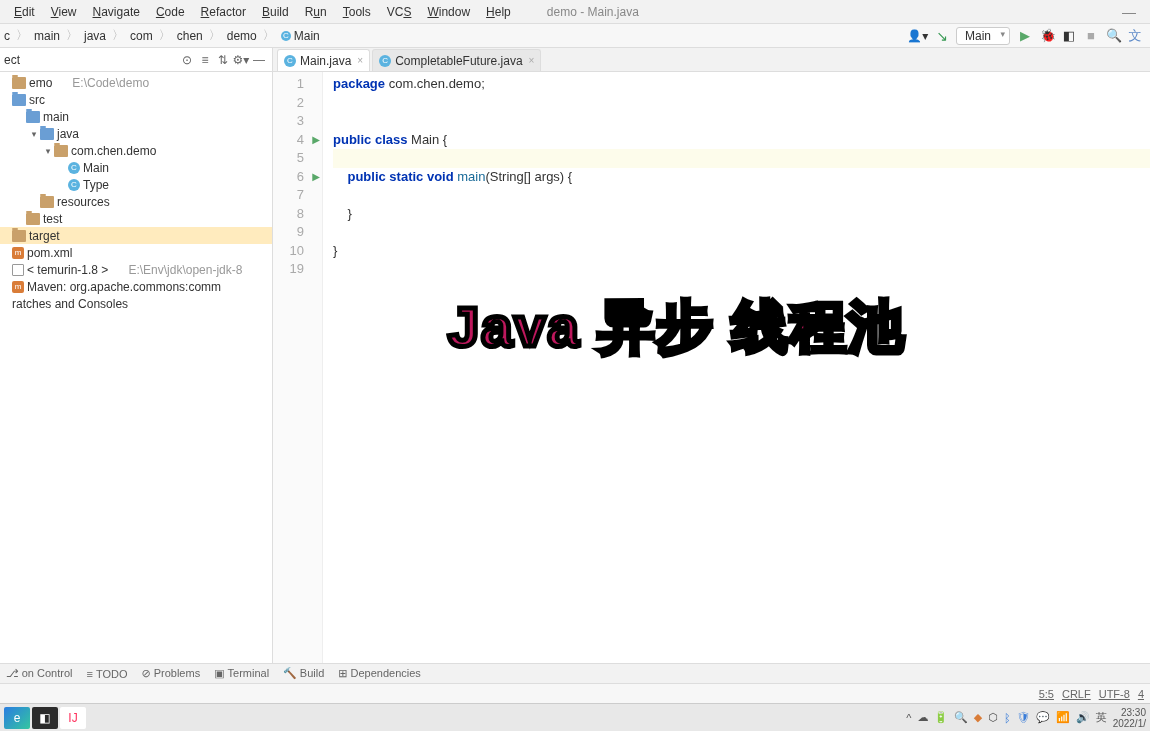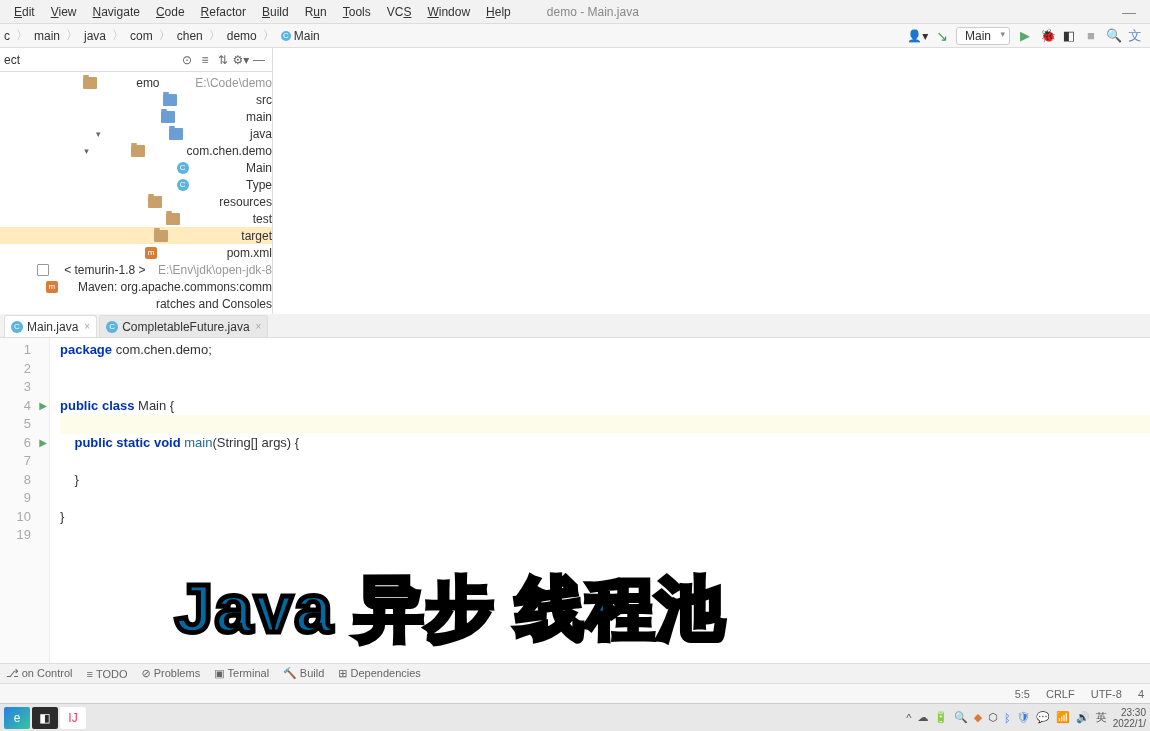--- a/index.html
+++ b/index.html
@@ -20,62 +20,62 @@
 .back-icon { color:#399a55; font-size:14px; }
 .run-config { border:1px solid #ccc; padding:1px 18px 1px 8px; border-radius:3px; background:#fff; position:relative; }
 .run-config::after { content:"▾"; position:absolute; right:4px; color:#888; font-size:9px; }
 .tb-icon { width:14px; font-size:13px; text-align:center; }
 .play { color: #59a869; }
 .bug { color: #666; }
 .stop { color: #aaa; }
 .search { color: #666; }
 .lang { color:#5f8bc9; }
 
-.main { display: flex; height: 615px; flex-direction: column; }
+.main { display: flex; height: 615px; }
 .sidebar { width: 273px; border-right: 1px solid #ddd; background: #fff; display:flex; flex-direction:column; position:relative;}
 .sb-header { height: 24px; display: flex; align-items: center; border-bottom: 1px solid #ddd; padding: 0 4px; }
 .sb-header .label { flex:1; }
 .sb-header .ico { width:18px; text-align:center; color:#666; font-size:12px; cursor:default; }
 
 .tree { padding: 2px 0; font-size: 12px; overflow:hidden; }
-.tree-row { height: 17px; display:flex; align-items:center; white-space:nowrap;justify-content:space-between; }
+.tree-row { height: 17px; display:flex; align-items:center; white-space:nowrap; }
 .tree-row.selected { background: rgba(255,227,163,0.7); }
 .ind { display:inline-block; }
 .chev { width:12px; color:#666; font-size:9px; text-align:center; }
 .folder { width:14px; height:12px; display:inline-block; margin-right:3px; background:#c9a06a; border-radius:1px; position:relative; }
 .folder.blue { background:#6a9ed4; }
 .folder::before { content:""; position:absolute; width:6px; height:2px; top:-2px; left:0; background:inherit; border-radius:1px; }
 .class-icon { width:12px; height:12px; border-radius:50%; background:#5bb3e0; color:#fff; font-size:8px; text-align:center; line-height:12px; display:inline-block; margin-right:3px;}
 .m-icon { width:12px; height:12px; background:#d97c38; color:#fff; border-radius:2px; font-size:8px; text-align:center; line-height:12px; display:inline-block; margin-right:3px;}
 .lib-icon { width:12px; height:12px; display:inline-block; margin-right:3px; border:1px solid #999; border-radius:1px; }
-.gray { color: #999; }
+.gray { color: #999; padding-left: 20px; }
 
 .editor-area { flex:1; display:flex; flex-direction:column; position:relative; }
 .tabs { height: 24px; display:flex; align-items:flex-end; border-bottom:1px solid #ddd; background:#f2f2f2; padding-left:4px; }
 .tab { height:22px; background:#fff; border:1px solid #ddd; border-bottom:none; display:flex; align-items:center; padding:0 6px; margin-right:2px; border-radius:3px 3px 0 0; }
 .tab.inactive { background:#e8e8e8; }
 .tab .class-icon { margin-right:4px; }
 .tab .close { margin-left:6px; color:#aaa; font-size:10px; }
 
 .editor { flex:1; display:flex; font-family: "JetBrains Mono", Consolas, monospace; font-size:13px; line-height:18.5px; }
 .gutter { width:50px; background:#fafafa; border-right:1px solid #eee; text-align:right; color:#aaa; padding-top:3px; position:relative;}
 .gutter .ln { padding-right: 18px; height:18.5px; }
 .gutter .run-mark { position:absolute; right:2px; color:#59a869; font-size:10px; }
 .code { flex:1; padding-top:3px; padding-left:10px; white-space:pre; position:relative; }
 .kw { color:#0033b3; font-weight:bold; }
 .fn { color:#1a6b99; }
 .highlight-line { background:#fdfceb; position:absolute; left:0; right:0; height:18.5px; z-index:-1; }
 
-.overlay-text { position:absolute; top:250px; left:175px; font-size:68px; font-weight:900; color:#0369a1; -webkit-text-stroke:5px #000; font-family:"Arial Black", sans-serif; letter-spacing:2px; pointer-events:none; z-index:10; }
+.overlay-text { position:absolute; top:242px; left:175px; font-size:56px; font-weight:900; color:#be185d; -webkit-text-stroke:5px #000; font-family:"Arial Black", sans-serif; letter-spacing:2px; pointer-events:none; z-index:10; }
 
 .bottom-tabs { height:20px; border-top:1px solid #ddd; background:#f2f2f2; display:flex; align-items:center; padding:0 6px; gap:14px; color:#666; font-size:11px; }
 .bottom-tabs span .bi { margin-right:3px; }
 
 .statusbar { height:20px; border-top:1px solid #ddd; background:#f7f7f7; display:flex; align-items:center; padding:0 6px; font-size:11px; color:#666; }
-.statusbar .right { margin-left:auto; display:flex; gap:16px; }
+.statusbar .right { margin-left:auto; display:flex; gap:8px;text-decoration:underline; }
 
 .taskbar { height:28px; background:#e8e8e8; border-top:1px solid #ccc; display:flex; align-items:center; padding:0 4px; }
 .task-icon { width:26px; height:22px; display:flex; align-items:center; justify-content:center; border-radius:2px; margin-right:2px; }
 .task-icon.dark { background:#2b2b2b; color:#fff; }
 .tray { margin-left:auto; display:flex; align-items:center; gap:6px; font-size:11px; color:#555; }
 .tray-time { text-align:right; line-height:1.1; font-size:10px; }
 </style>
 </head>
 <body>
 

